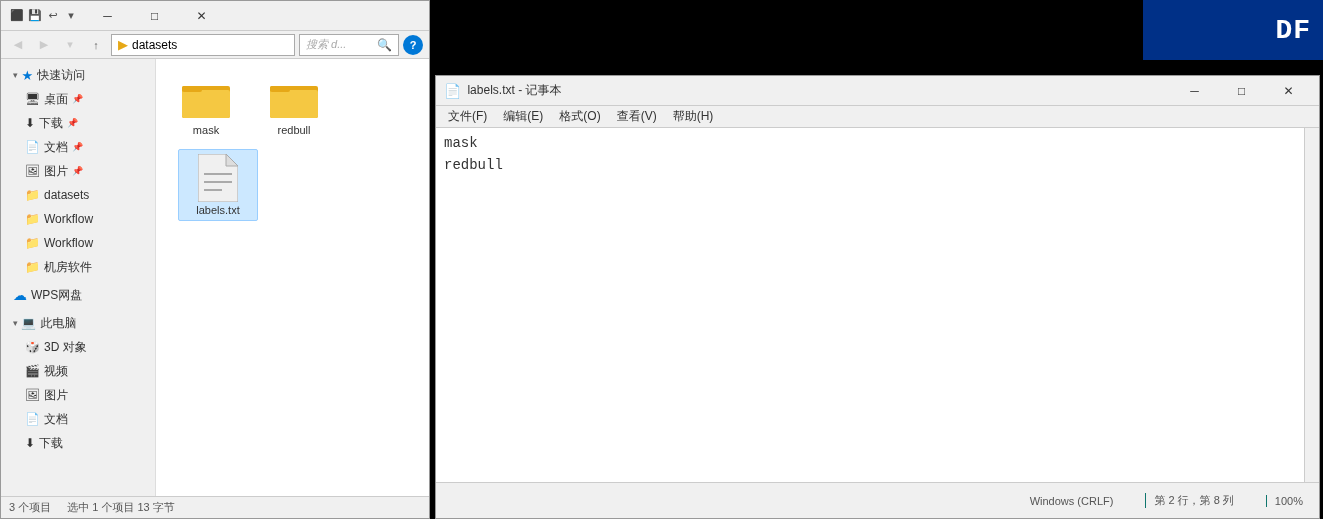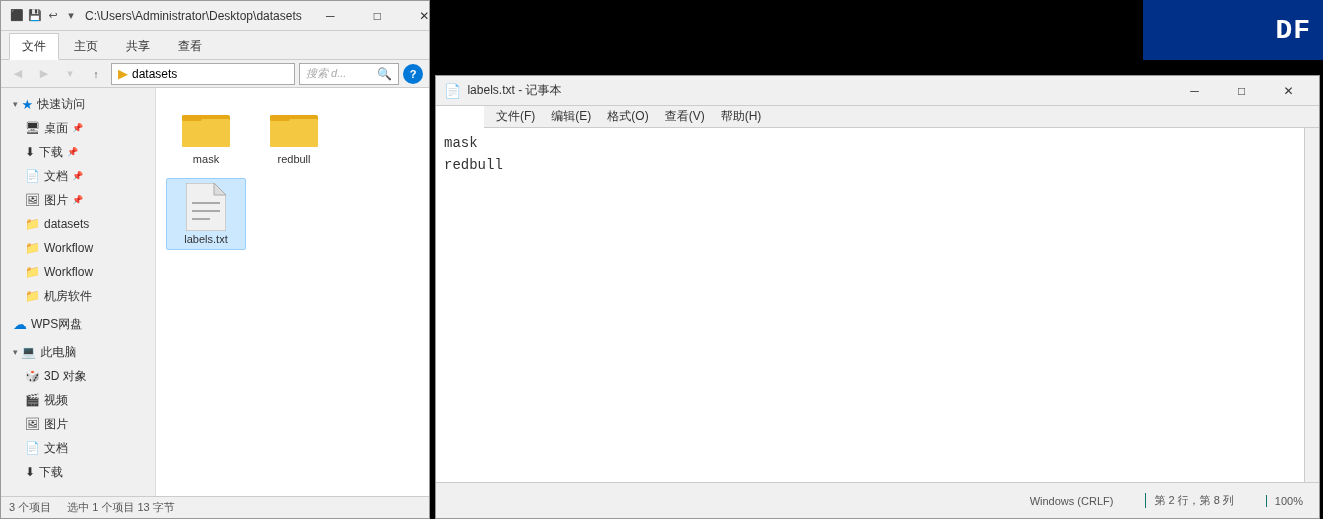--- a/index.html
+++ b/index.html
@@ -171,21 +171,21 @@
     .file-item {
       display: flex;
       flex-direction: column;
       align-items: center;
       width: 80px;
       cursor: pointer;
       padding: 4px;
       border: 1px solid transparent;
       border-radius: 2px;
     }
-    .file-item.selected { background: #cce8ff; border-color: #99ceff; }
+    .file-item.selected { background: #cce8ff; border-color: #99ceff; margin-left: 12px; }
     .file-icon { width: 48px; height: 48px; display: flex; align-items: center; justify-content: center; }
     .file-label { font-size: 11px; text-align: center; color: #333; margin-top: 2px; word-break: break-all; }
 
     .status-bar {
       height: 22px;
       background: #f0f0f0;
       border-top: 1px solid #ccc;
       display: flex;
       align-items: center;
       padding: 0 8px;
@@ -227,21 +227,20 @@
     }
     .notepad-icon { font-size: 14px; }
 
     .notepad-menu {
       height: 22px;
       background: #f0f0f0;
       border-bottom: 1px solid #ccc;
       display: flex;
       align-items: center;
       padding: 0 4px;
-      margin-left: 48px;
     }
     .menu-item {
       padding: 2px 8px;
       font-size: 12px;
       color: #333;
       cursor: pointer;
     }
 
     .notepad-content {
       flex: 1;
@@ -316,36 +315,27 @@
 
 <div class="explorer-window">
 
   <div class="title-bar">
     <div class="title-bar-icons">
       <span class="tb-icon">⬛</span>
       <span class="tb-icon">💾</span>
       <span class="tb-icon">↩</span>
       <span class="tb-icon">▾</span>
     </div>
-    <span class="title-bar-path">C:\Users\Administrator\Desktop\datasets</span>
     <div class="title-bar-controls">
       <button class="win-btn">─</button>
       <button class="win-btn">□</button>
       <button class="win-btn close">✕</button>
     </div>
   </div>
 
-  <div class="ribbon">
-    <div class="ribbon-tabs">
-      <div class="ribbon-tab active">文件</div>
-      <div class="ribbon-tab">主页</div>
-      <div class="ribbon-tab">共享</div>
-      <div class="ribbon-tab">查看</div>
-    </div>
-  </div>
 
   <div class="address-bar">
     <button class="nav-btn disabled">◀</button>
     <button class="nav-btn disabled">▶</button>
     <button class="nav-btn disabled">▾</button>
     <button class="nav-btn">↑</button>
     <div class="address-field">
       <span class="folder-icon-small">▶</span>
       <span>datasets</span>
     </div>

